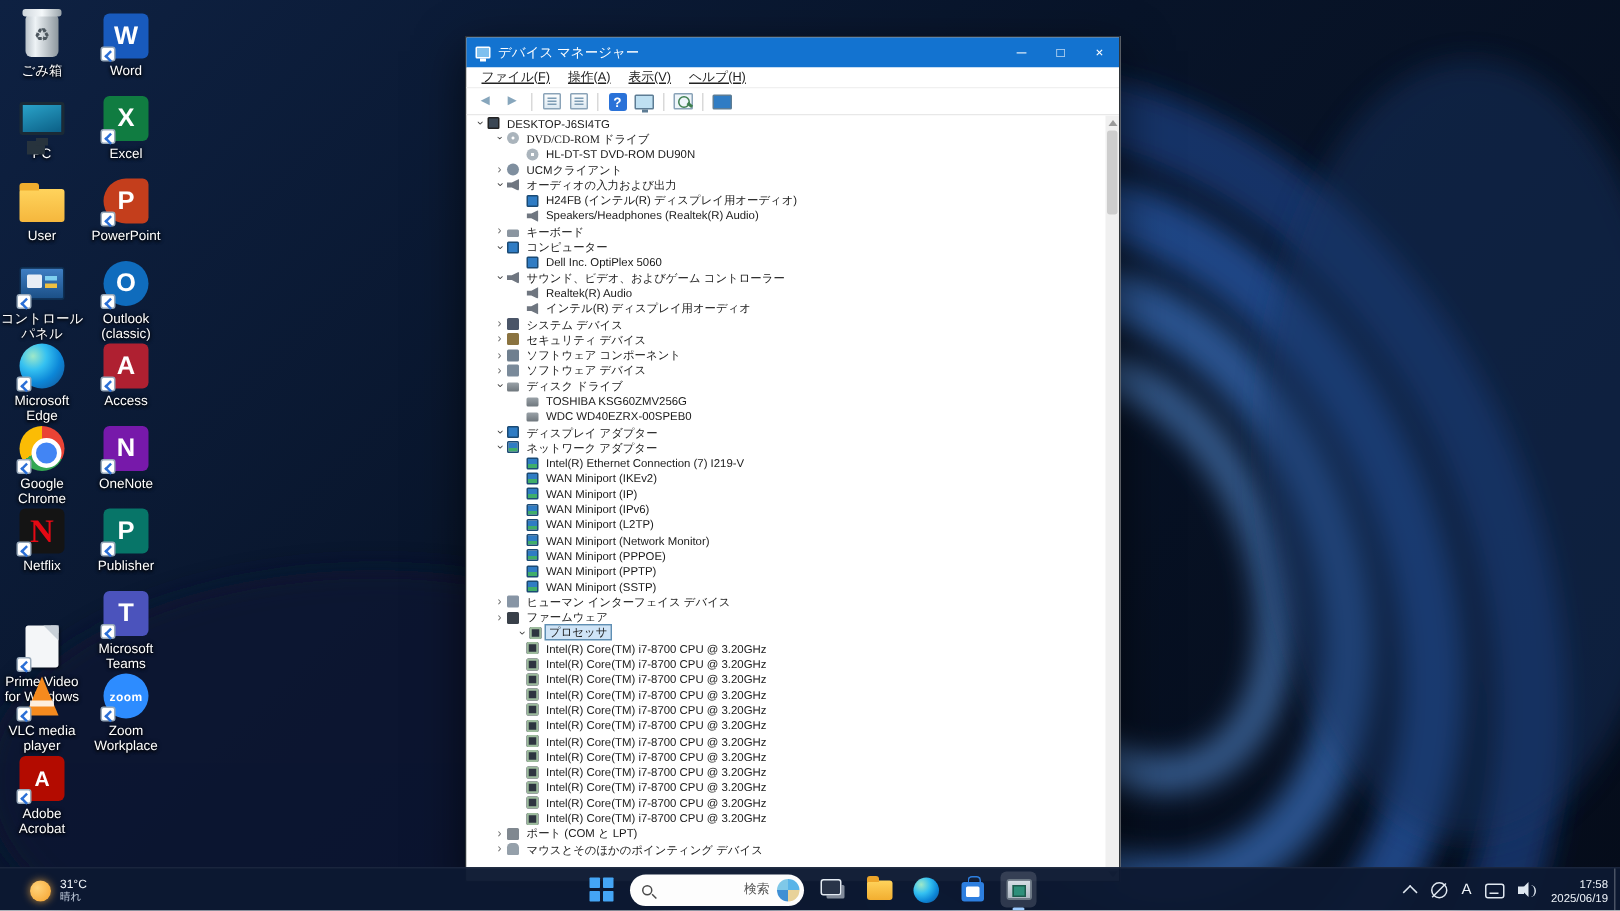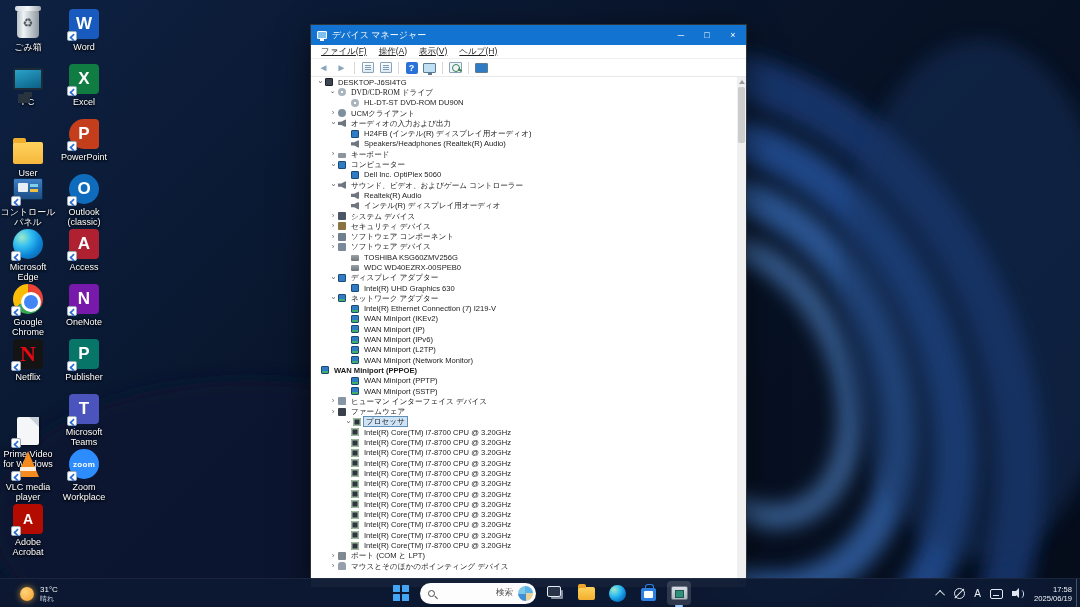--- a/index.html
+++ b/index.html
@@ -166,21 +166,21 @@
           <div class="bin"></div>
         </div>
         <div class="cap">ごみ箱</div>
       </div>
       <div class="dicon di-pc" style="left: 0px; top: 63px;">
         <div class="img">
           <div class="mon"></div>
         </div>
         <div class="cap">PC</div>
       </div>
-      <div class="dicon di-folder" style="left: 0px; top: 134px;">
+      <div class="dicon di-folder" style="left: 0px; top: 118px;">
         <div class="img">
           <div class="folder"></div>
         </div>
         <div class="cap">User</div>
       </div>
       <div class="dicon di-control" style="left: 0px; top: 173px;">
         <div class="img">
           <div class="panel"></div>
           <span class="sc"></span>
         </div>
@@ -415,40 +415,40 @@
           <div class="trow" style="padding-left: 17px;">
             <span class="exp">›</span>
             <span class="ti ti-swcomp"></span>
             <span class="lbl">ソフトウェア コンポーネント</span>
           </div>
           <div class="trow" style="padding-left: 17px;">
             <span class="exp">›</span>
             <span class="ti ti-swdev"></span>
             <span class="lbl">ソフトウェア デバイス</span>
           </div>
+          <div class="trow" style="padding-left: 17px;">
+            <span class="exp open">›</span>
+            <span class="ti ti-disk"></span>
+            <span class="lbl">ディスク ドライブ</span>
+          </div>
           <div class="trow" style="padding-left: 30px;">
             <span class="exp"></span>
             <span class="ti ti-disk"></span>
             <span class="lbl">TOSHIBA KSG60ZMV256G</span>
           </div>
           <div class="trow" style="padding-left: 30px;">
             <span class="exp"></span>
             <span class="ti ti-disk"></span>
             <span class="lbl">WDC WD40EZRX-00SPEB0</span>
           </div>
           <div class="trow" style="padding-left: 17px;">
             <span class="exp open">›</span>
             <span class="ti ti-display"></span>
             <span class="lbl">ディスプレイ アダプター</span>
           </div>
-          <div class="trow" style="padding-left: 30px;">
-            <span class="exp"></span>
-            <span class="ti ti-display"></span>
-            <span class="lbl">Intel(R) UHD Graphics 630</span>
-          </div>
           <div class="trow" style="padding-left: 17px;">
             <span class="exp open">›</span>
             <span class="ti ti-network"></span>
             <span class="lbl">ネットワーク アダプター</span>
           </div>
           <div class="trow" style="padding-left: 30px;">
             <span class="exp"></span>
             <span class="ti ti-network"></span>
             <span class="lbl">Intel(R) Ethernet Connection (7) I219-V</span>
           </div>
@@ -470,21 +470,21 @@
           <div class="trow" style="padding-left: 30px;">
             <span class="exp"></span>
             <span class="ti ti-network"></span>
             <span class="lbl">WAN Miniport (L2TP)</span>
           </div>
           <div class="trow" style="padding-left: 30px;">
             <span class="exp"></span>
             <span class="ti ti-network"></span>
             <span class="lbl">WAN Miniport (Network Monitor)</span>
           </div>
-          <div class="trow" style=" font-weight: bold;">
+          <div class="trow" style="padding-left: 30px;">
             <span class="exp"></span>
             <span class="ti ti-network"></span>
             <span class="lbl">WAN Miniport (PPPOE)</span>
           </div>
           <div class="trow" style="padding-left: 30px;">
             <span class="exp"></span>
             <span class="ti ti-network"></span>
             <span class="lbl">WAN Miniport (PPTP)</span>
           </div>
           <div class="trow" style="padding-left: 30px;">

